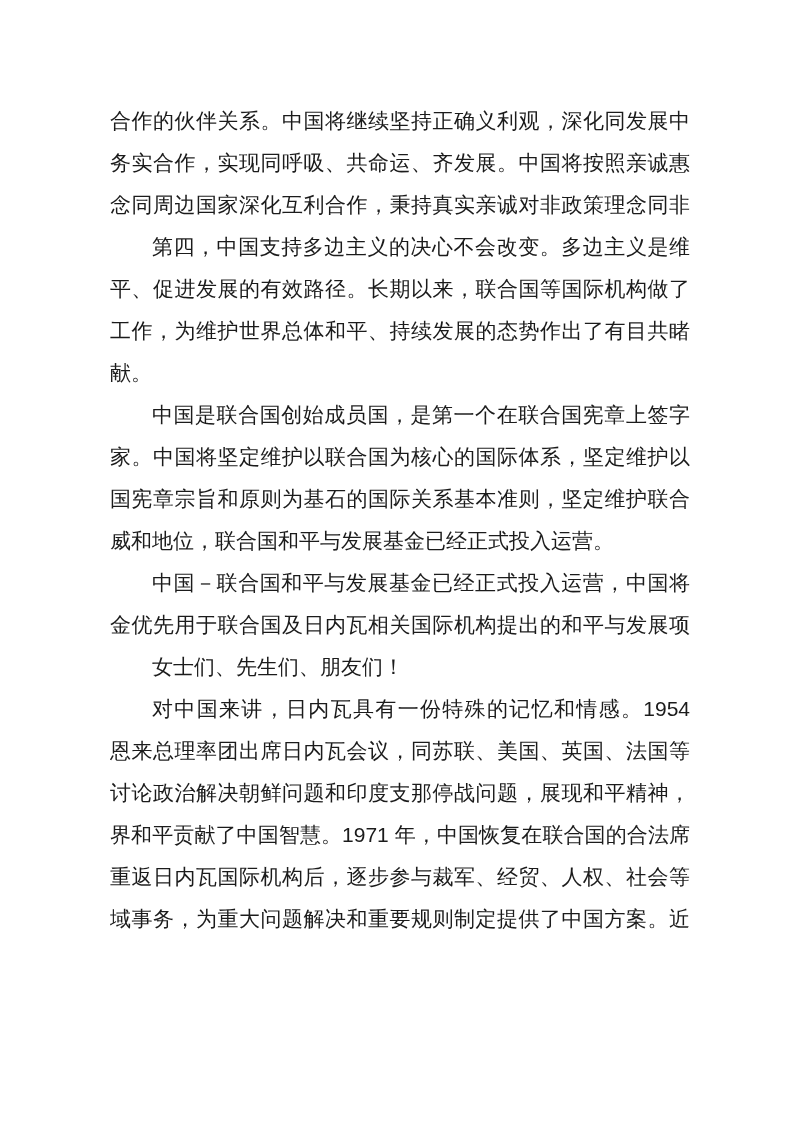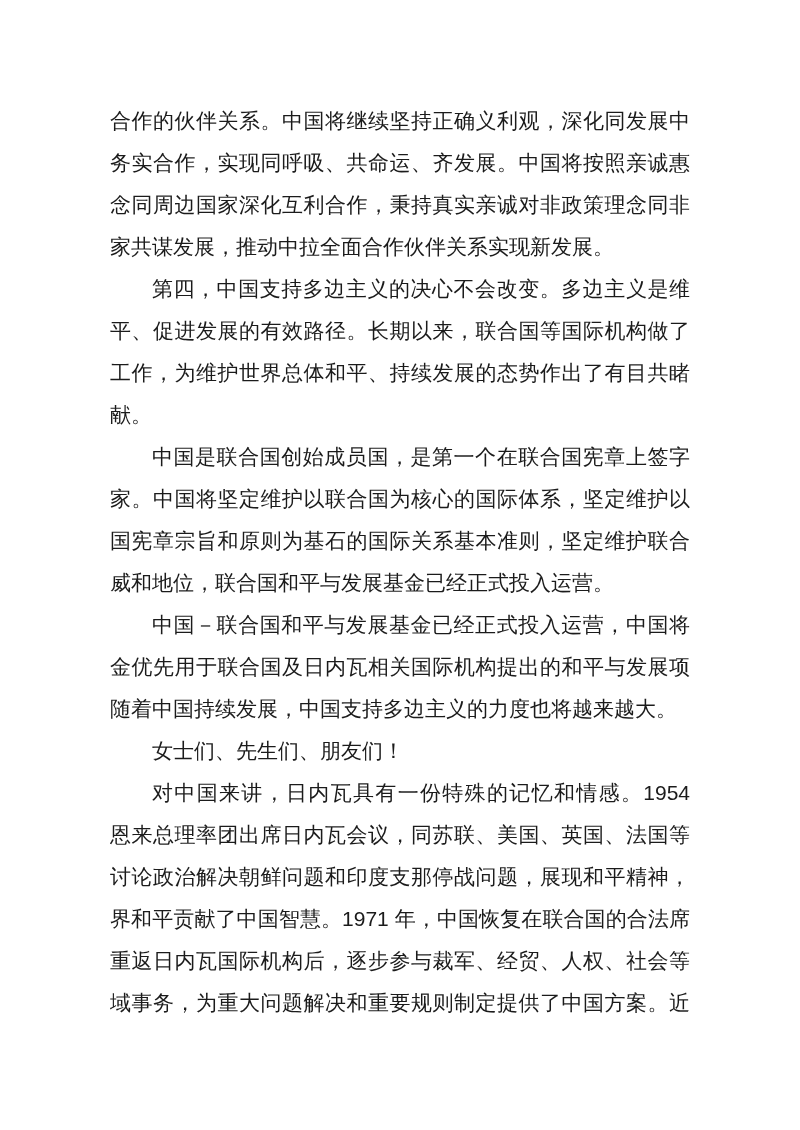--- a/index.html
+++ b/index.html
@@ -41,41 +41,39 @@
 </head>
 <body>
 
 <div class="page">
   <div class="content">
 
     <div class="para">
       <div class="line">合作的伙伴关系。中国将继续坚持正确义利观，深化同发展中国家</div>
       <div class="line">务实合作，实现同呼吸、共命运、齐发展。中国将按照亲诚惠容理</div>
       <div class="line">念同周边国家深化互利合作，秉持真实亲诚对非政策理念同非洲国</div>
-      <div class="line end">家共谋发展，推动中拉全面合作伙伴关系实现新发展。</div>
     </div>
 
     <div class="para">
       <div class="line indent">第四，中国支持多边主义的决心不会改变。多边主义是维护和</div>
       <div class="line">平、促进发展的有效路径。长期以来，联合国等国际机构做了大量</div>
       <div class="line">工作，为维护世界总体和平、持续发展的态势作出了有目共睹的贡</div>
       <div class="line end">献。</div>
     </div>
 
     <div class="para">
       <div class="line indent">中国是联合国创始成员国，是第一个在联合国宪章上签字的国</div>
       <div class="line">家。中国将坚定维护以联合国为核心的国际体系，坚定维护以联合</div>
       <div class="line">国宪章宗旨和原则为基石的国际关系基本准则，坚定维护联合国权</div>
       <div class="line end">威和地位，联合国和平与发展基金已经正式投入运营。</div>
     </div>
 
     <div class="para">
       <div class="line indent">中国－联合国和平与发展基金已经正式投入运营，中国将把资</div>
       <div class="line">金优先用于联合国及日内瓦相关国际机构提出的和平与发展项目。</div>
-      <div class="line end">随着中国持续发展，中国支持多边主义的力度也将越来越大。</div>
     </div>
 
     <div class="para">
       <div class="line indent end">女士们、先生们、朋友们！</div>
     </div>
 
     <div class="para">
       <div class="line indent">对中国来讲，日内瓦具有一份特殊的记忆和情感。1954 年，周</div>
       <div class="line">恩来总理率团出席日内瓦会议，同苏联、美国、英国、法国等共同</div>
       <div class="line">讨论政治解决朝鲜问题和印度支那停战问题，展现和平精神，为世</div>

